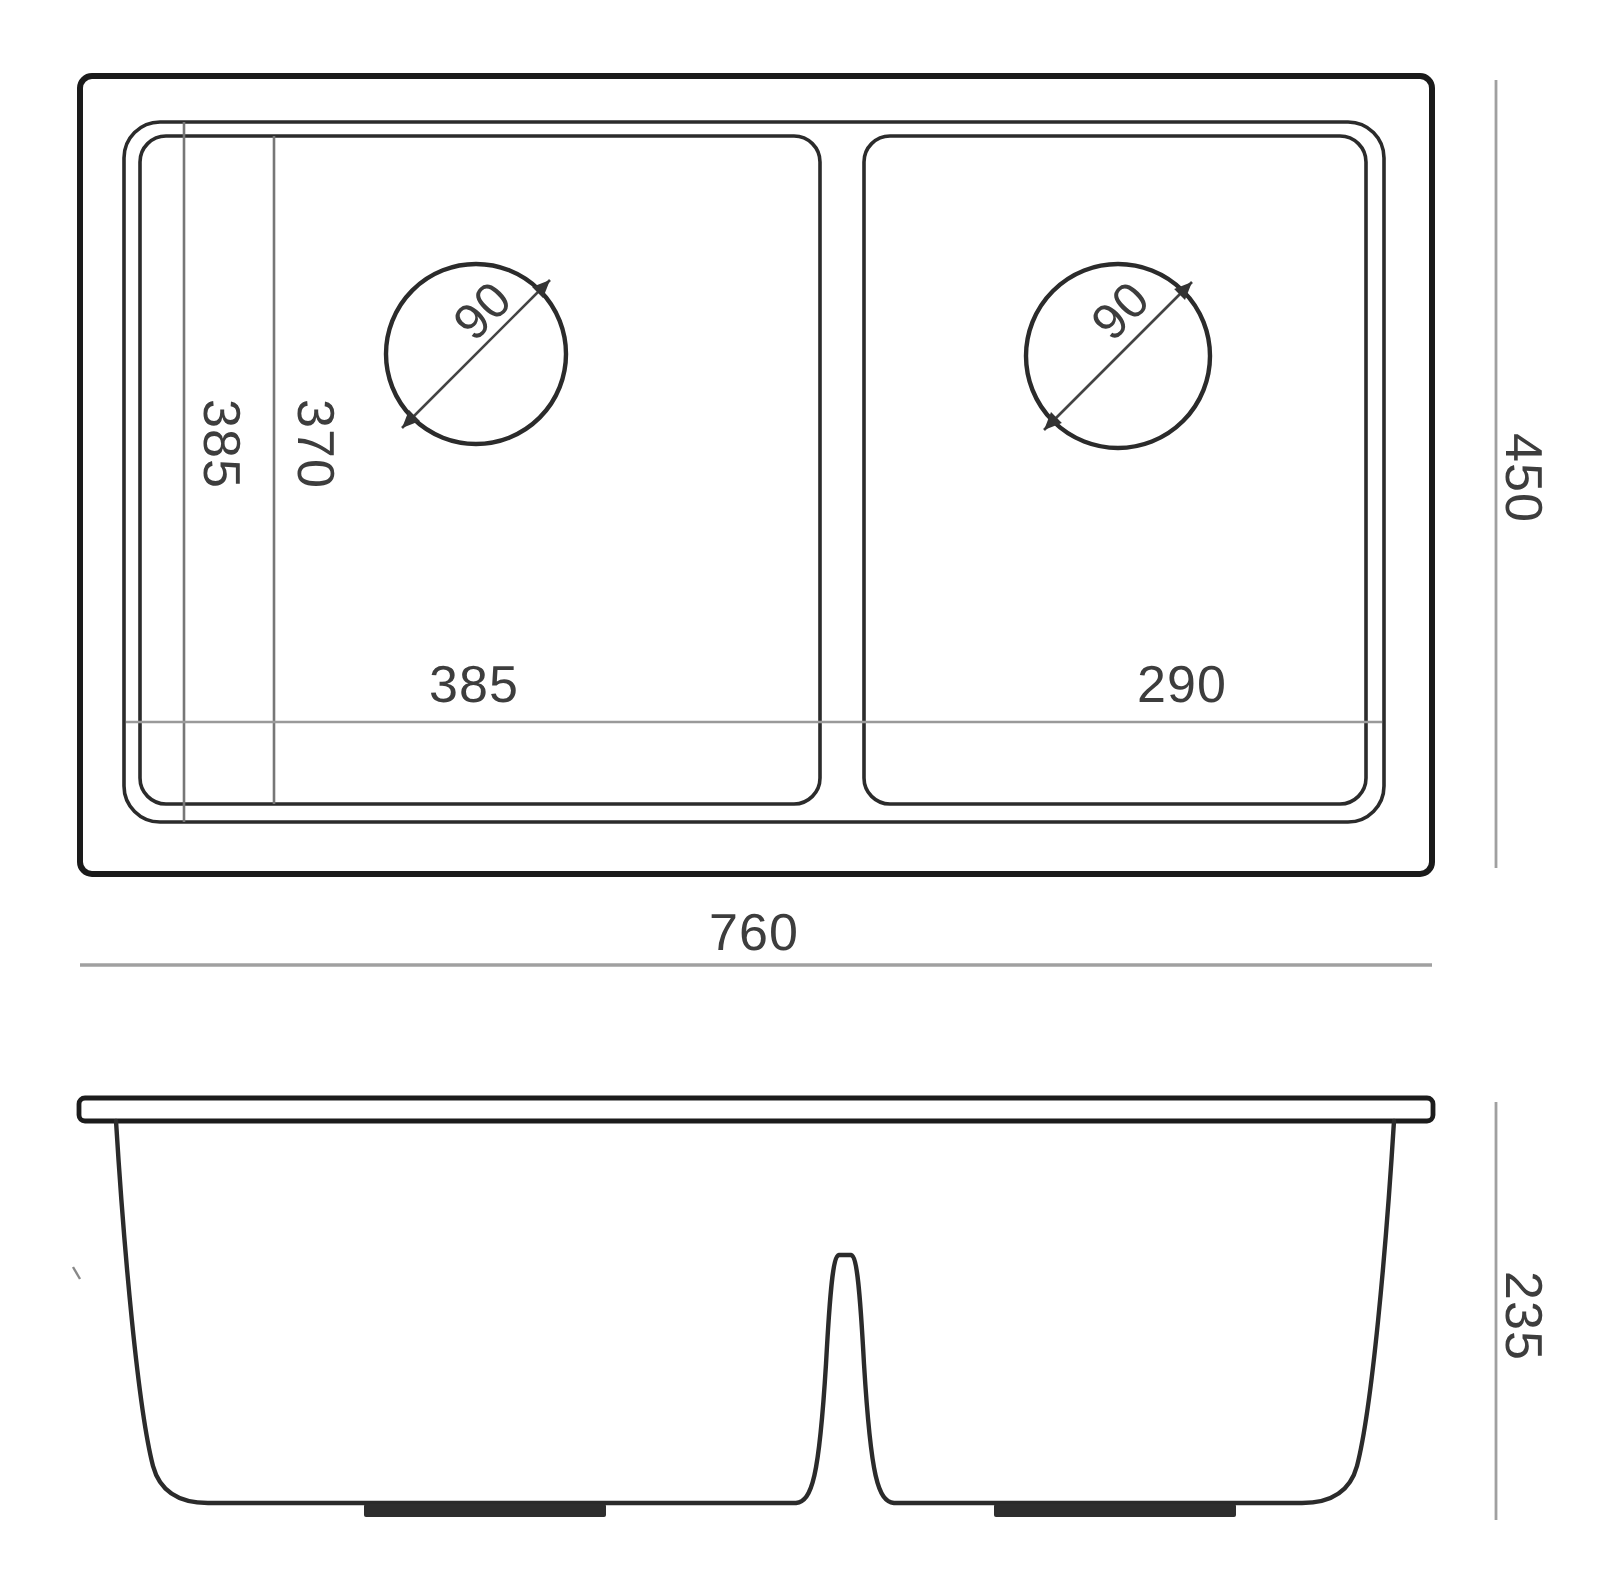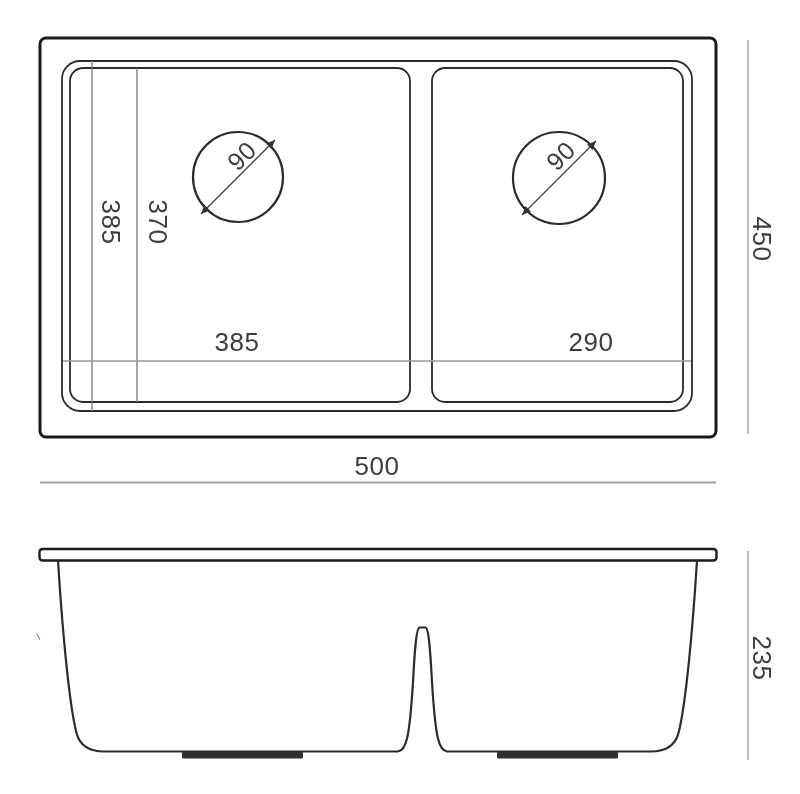--- a/index.html
+++ b/index.html
@@ -97,19 +97,19 @@
   <div class="dim-label rot90" style="left:158px; top:222px;">370</div>
 
   <div class="dim-label drain rot-45" style="left:242px; top:156px;">90</div>
 
   <div class="dim-label drain rot-45" style="left:561px; top:156px;">90</div>
 
   <div class="dim-label" style="left:237px; top:342px;">385</div>
 
   <div class="dim-label" style="left:559px; top:342px;margin-left:32px;">290</div>
 
-  <div class="dim-label" style="left:377px; top:466px;">500</div>
+  <div class="dim-label" style="left:377px; top:466px;">760</div>
 
   <div class="dim-label rot90" style="left:762px; top:239px;">450</div>
 
   <div class="dim-label rot90" style="left:762px; top:658px;">235</div>
 
 </div>
 
 </body></html>

